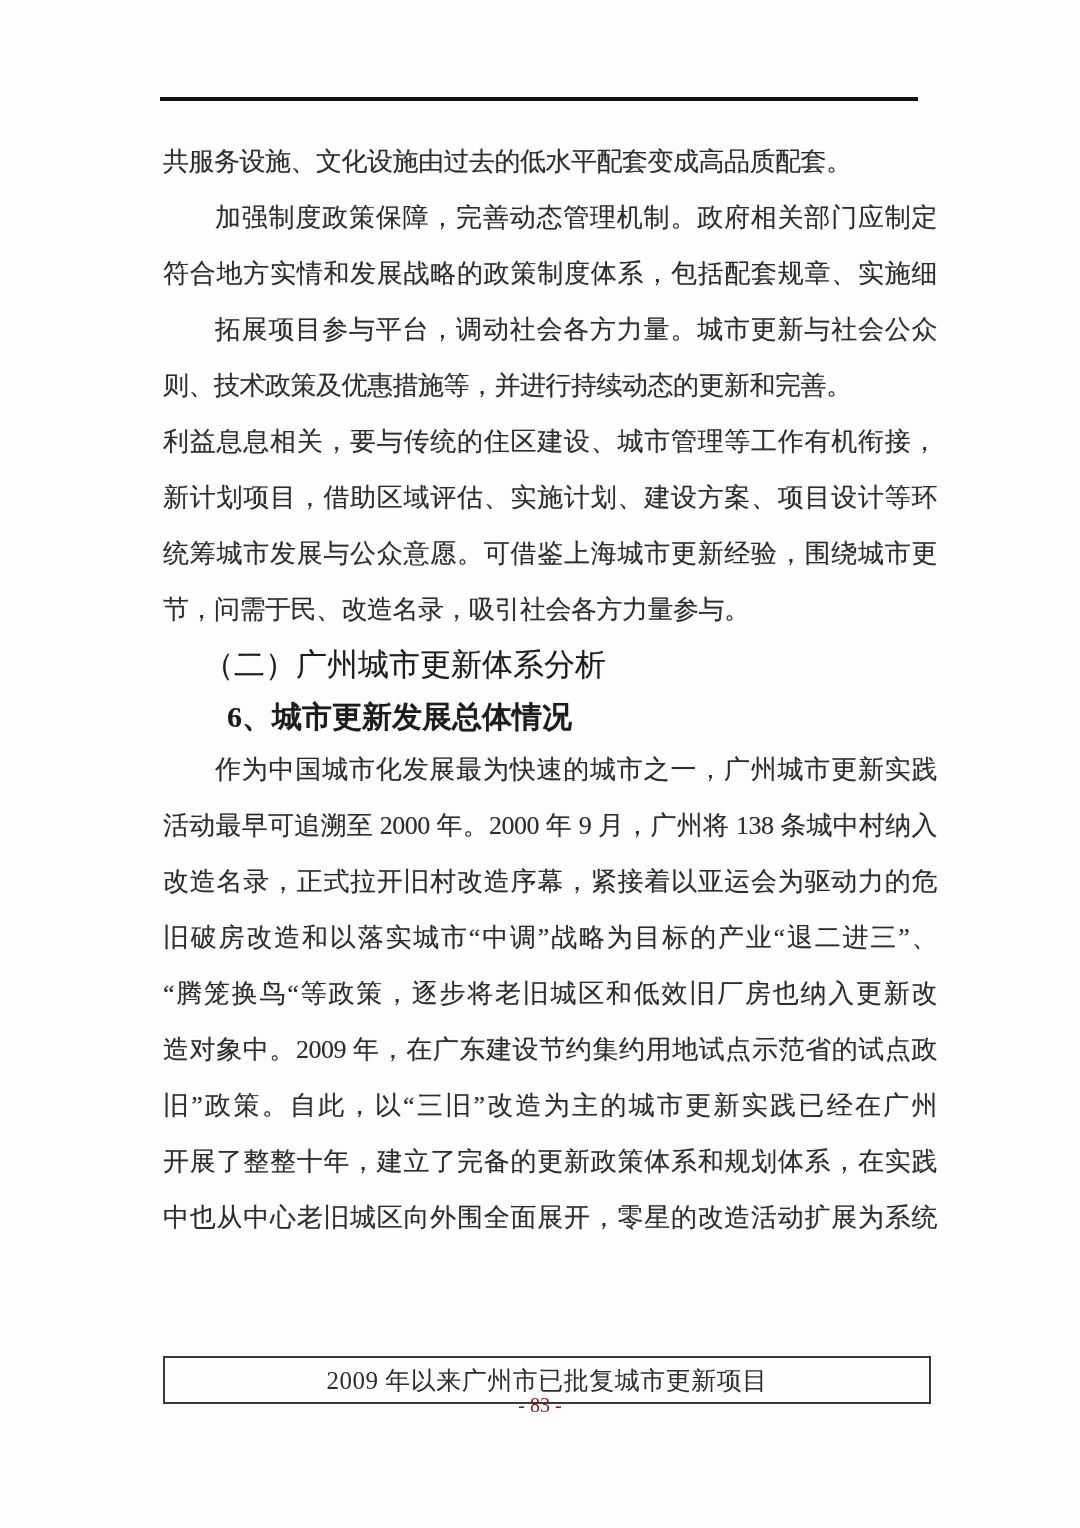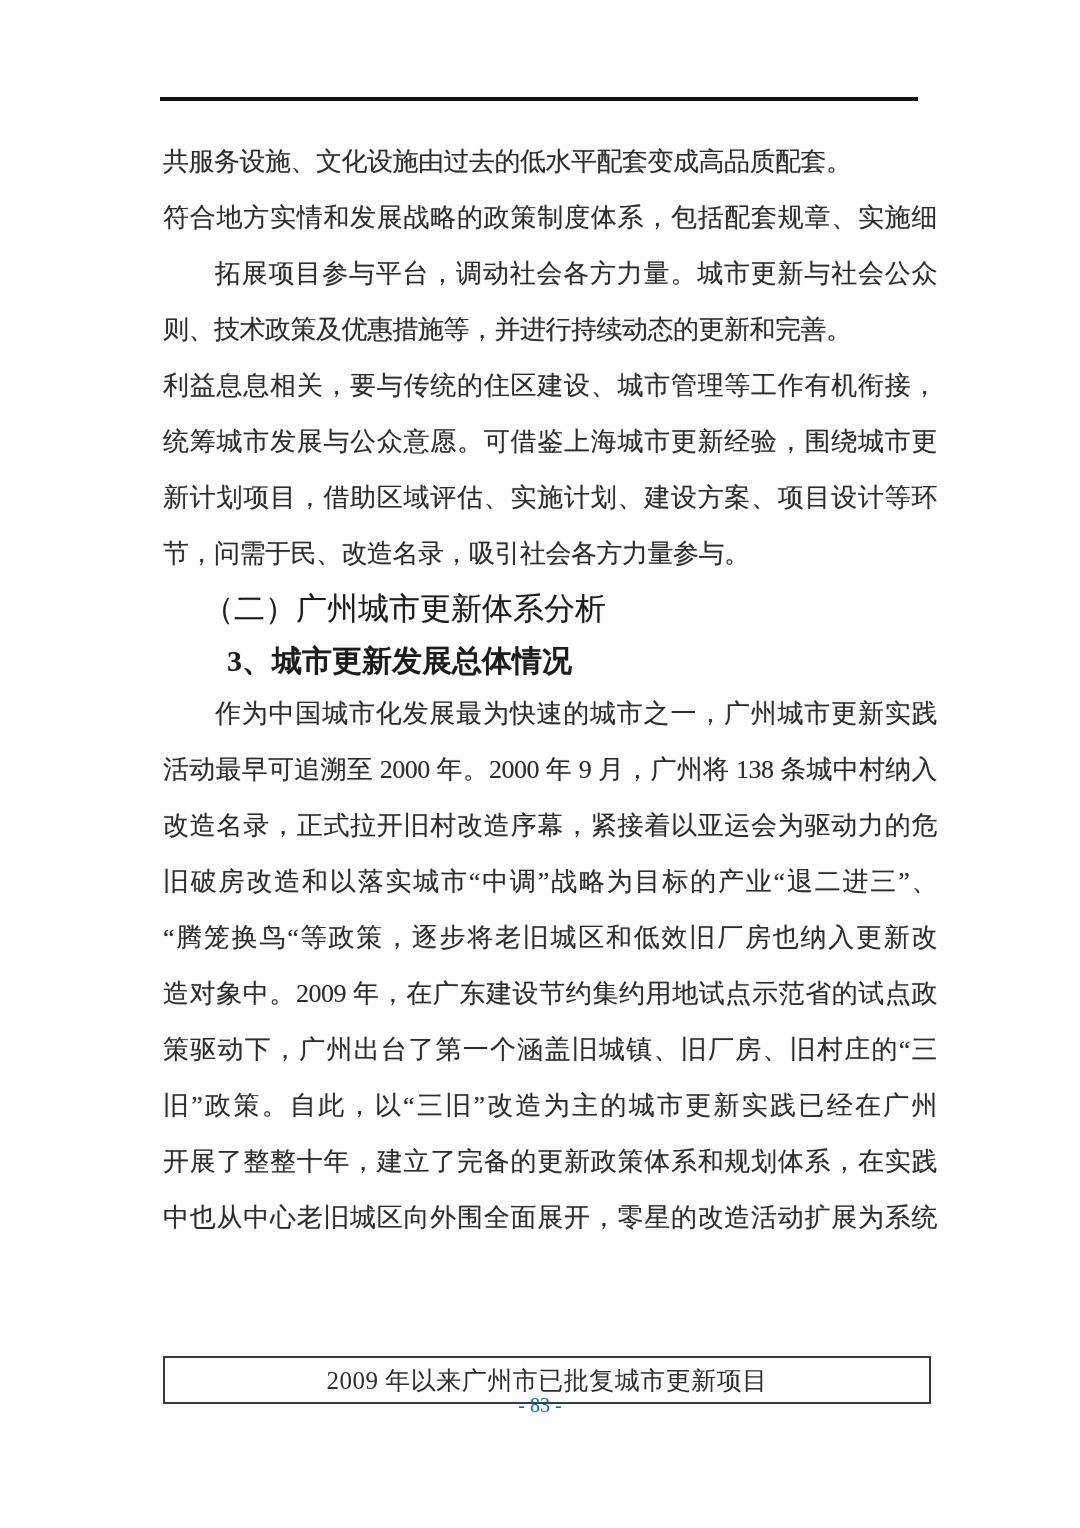--- a/index.html
+++ b/index.html
@@ -83,46 +83,46 @@
     color:var(--text);
     filter:blur(0.3px);
   }
   .page-number{
     position:absolute;
     left:0;
     top:1394px;
     width:100%;
     text-align:center;
     font-size:20px;
-    color:#0369a1;
+    color:#7f1d1d;
   }
 </style>
 </head>
 <body>
 
 <div class="page">
   <div class="top-rule"></div>
   <div class="content" id="content">
       <div class="line">共服务设施、文化设施由过去的低水平配套变成高品质配套。</div>
+      <div class="line indent justify">加强制度政策保障，完善动态管理机制。政府相关部门应制定</div>
       <div class="line justify">符合地方实情和发展战略的政策制度体系，包括配套规章、实施细</div>
       <div class="line indent justify">拓展项目参与平台，调动社会各方力量。城市更新与社会公众</div>
       <div class="line">则、技术政策及优惠措施等，并进行持续动态的更新和完善。</div>
       <div class="line justify">利益息息相关，要与传统的住区建设、城市管理等工作有机衔接，</div>
+      <div class="line justify">新计划项目，借助区域评估、实施计划、建设方案、项目设计等环</div>
       <div class="line justify">统筹城市发展与公众意愿。可借鉴上海城市更新经验，围绕城市更</div>
-      <div class="line justify">新计划项目，借助区域评估、实施计划、建设方案、项目设计等环</div>
       <div class="line">节，问需于民、改造名录，吸引社会各方力量参与。</div>
       <div class="line h1">（二）广州城市更新体系分析</div>
-      <div class="line h2">3、城市更新发展总体情况</div>
+      <div class="line h2">6、城市更新发展总体情况</div>
       <div class="line indent justify">作为中国城市化发展最为快速的城市之一，广州城市更新实践</div>
       <div class="line justify">活动最早可追溯至 2000 年。2000 年 9 月，广州将 138 条城中村纳入</div>
       <div class="line justify">改造名录，正式拉开旧村改造序幕，紧接着以亚运会为驱动力的危</div>
       <div class="line justify">旧破房改造和以落实城市“中调”战略为目标的产业“退二进三”、</div>
       <div class="line justify">“腾笼换鸟“等政策，逐步将老旧城区和低效旧厂房也纳入更新改</div>
       <div class="line justify">造对象中。2009 年，在广东建设节约集约用地试点示范省的试点政</div>
-      <div class="line justify">策驱动下，广州出台了第一个涵盖旧城镇、旧厂房、旧村庄的“三</div>
       <div class="line justify">旧”政策。自此，以“三旧”改造为主的城市更新实践已经在广州</div>
       <div class="line justify">开展了整整十年，建立了完备的更新政策体系和规划体系，在实践</div>
       <div class="line justify">中也从中心老旧城区向外围全面展开，零星的改造活动扩展为系统</div>
     </div>
   <div class="caption-box">
     <span>2009 年以来广州市已批复城市更新项目</span>
   </div>
   <div class="page-number">- 83 -</div>
 </div>
 

